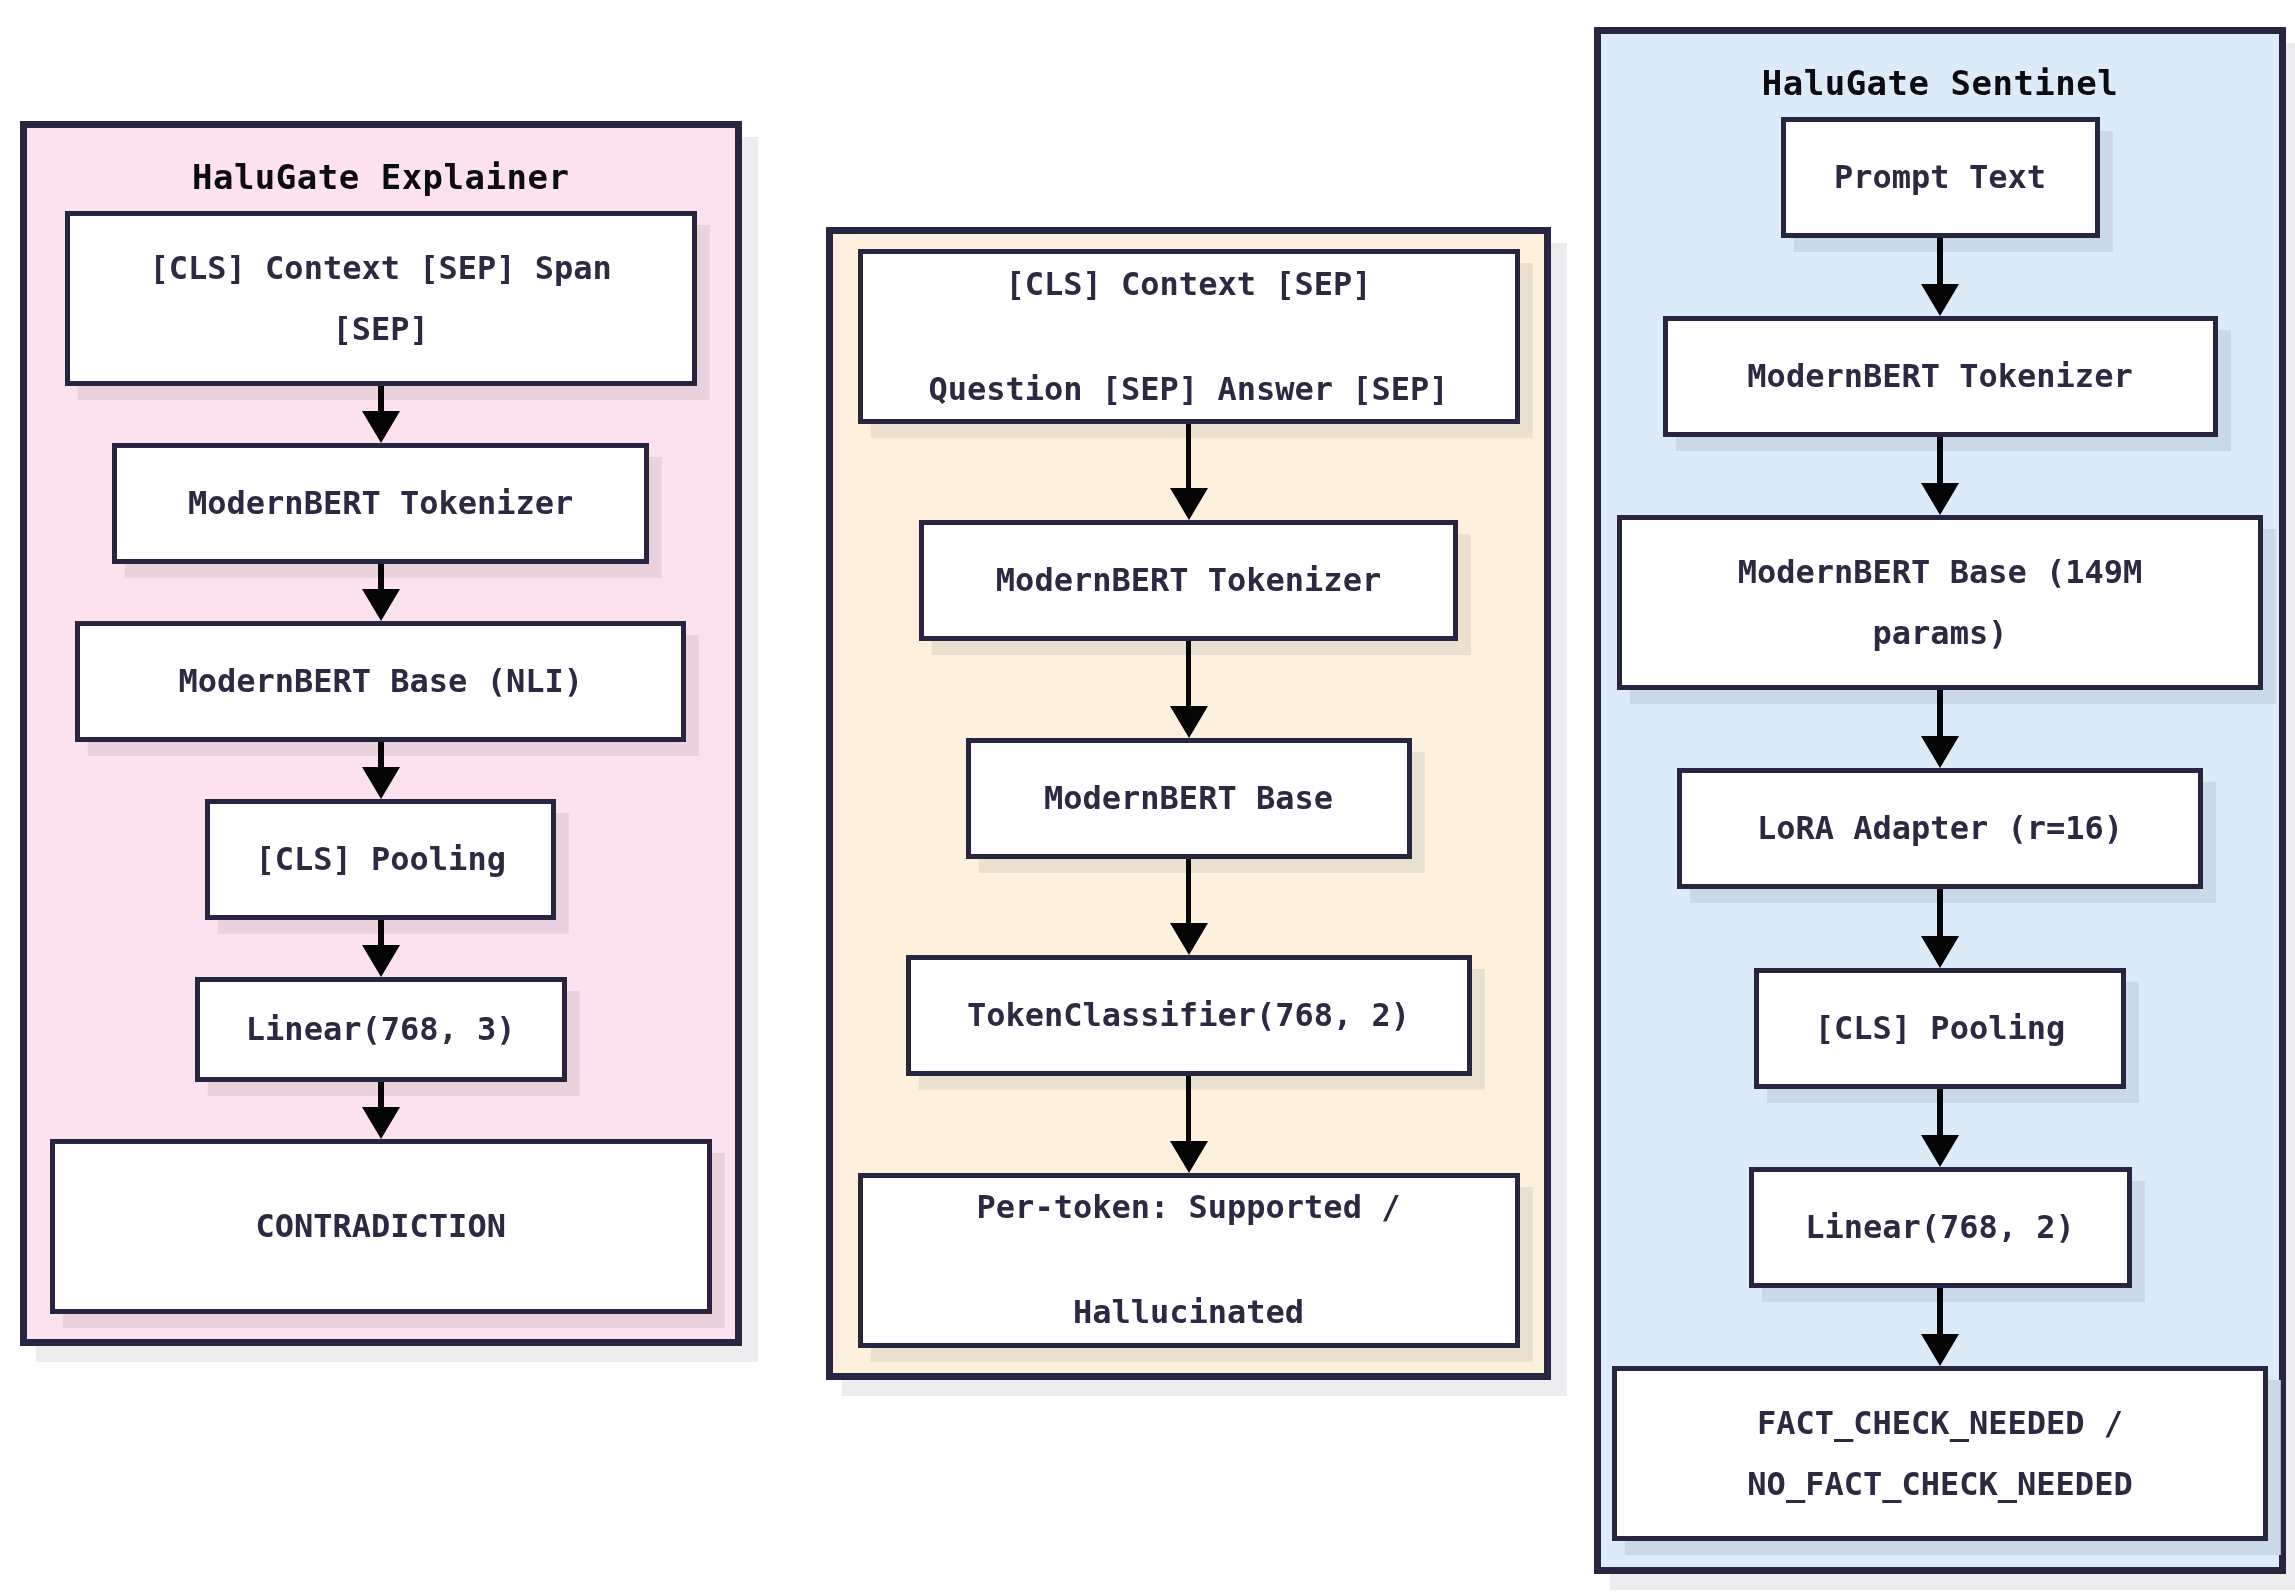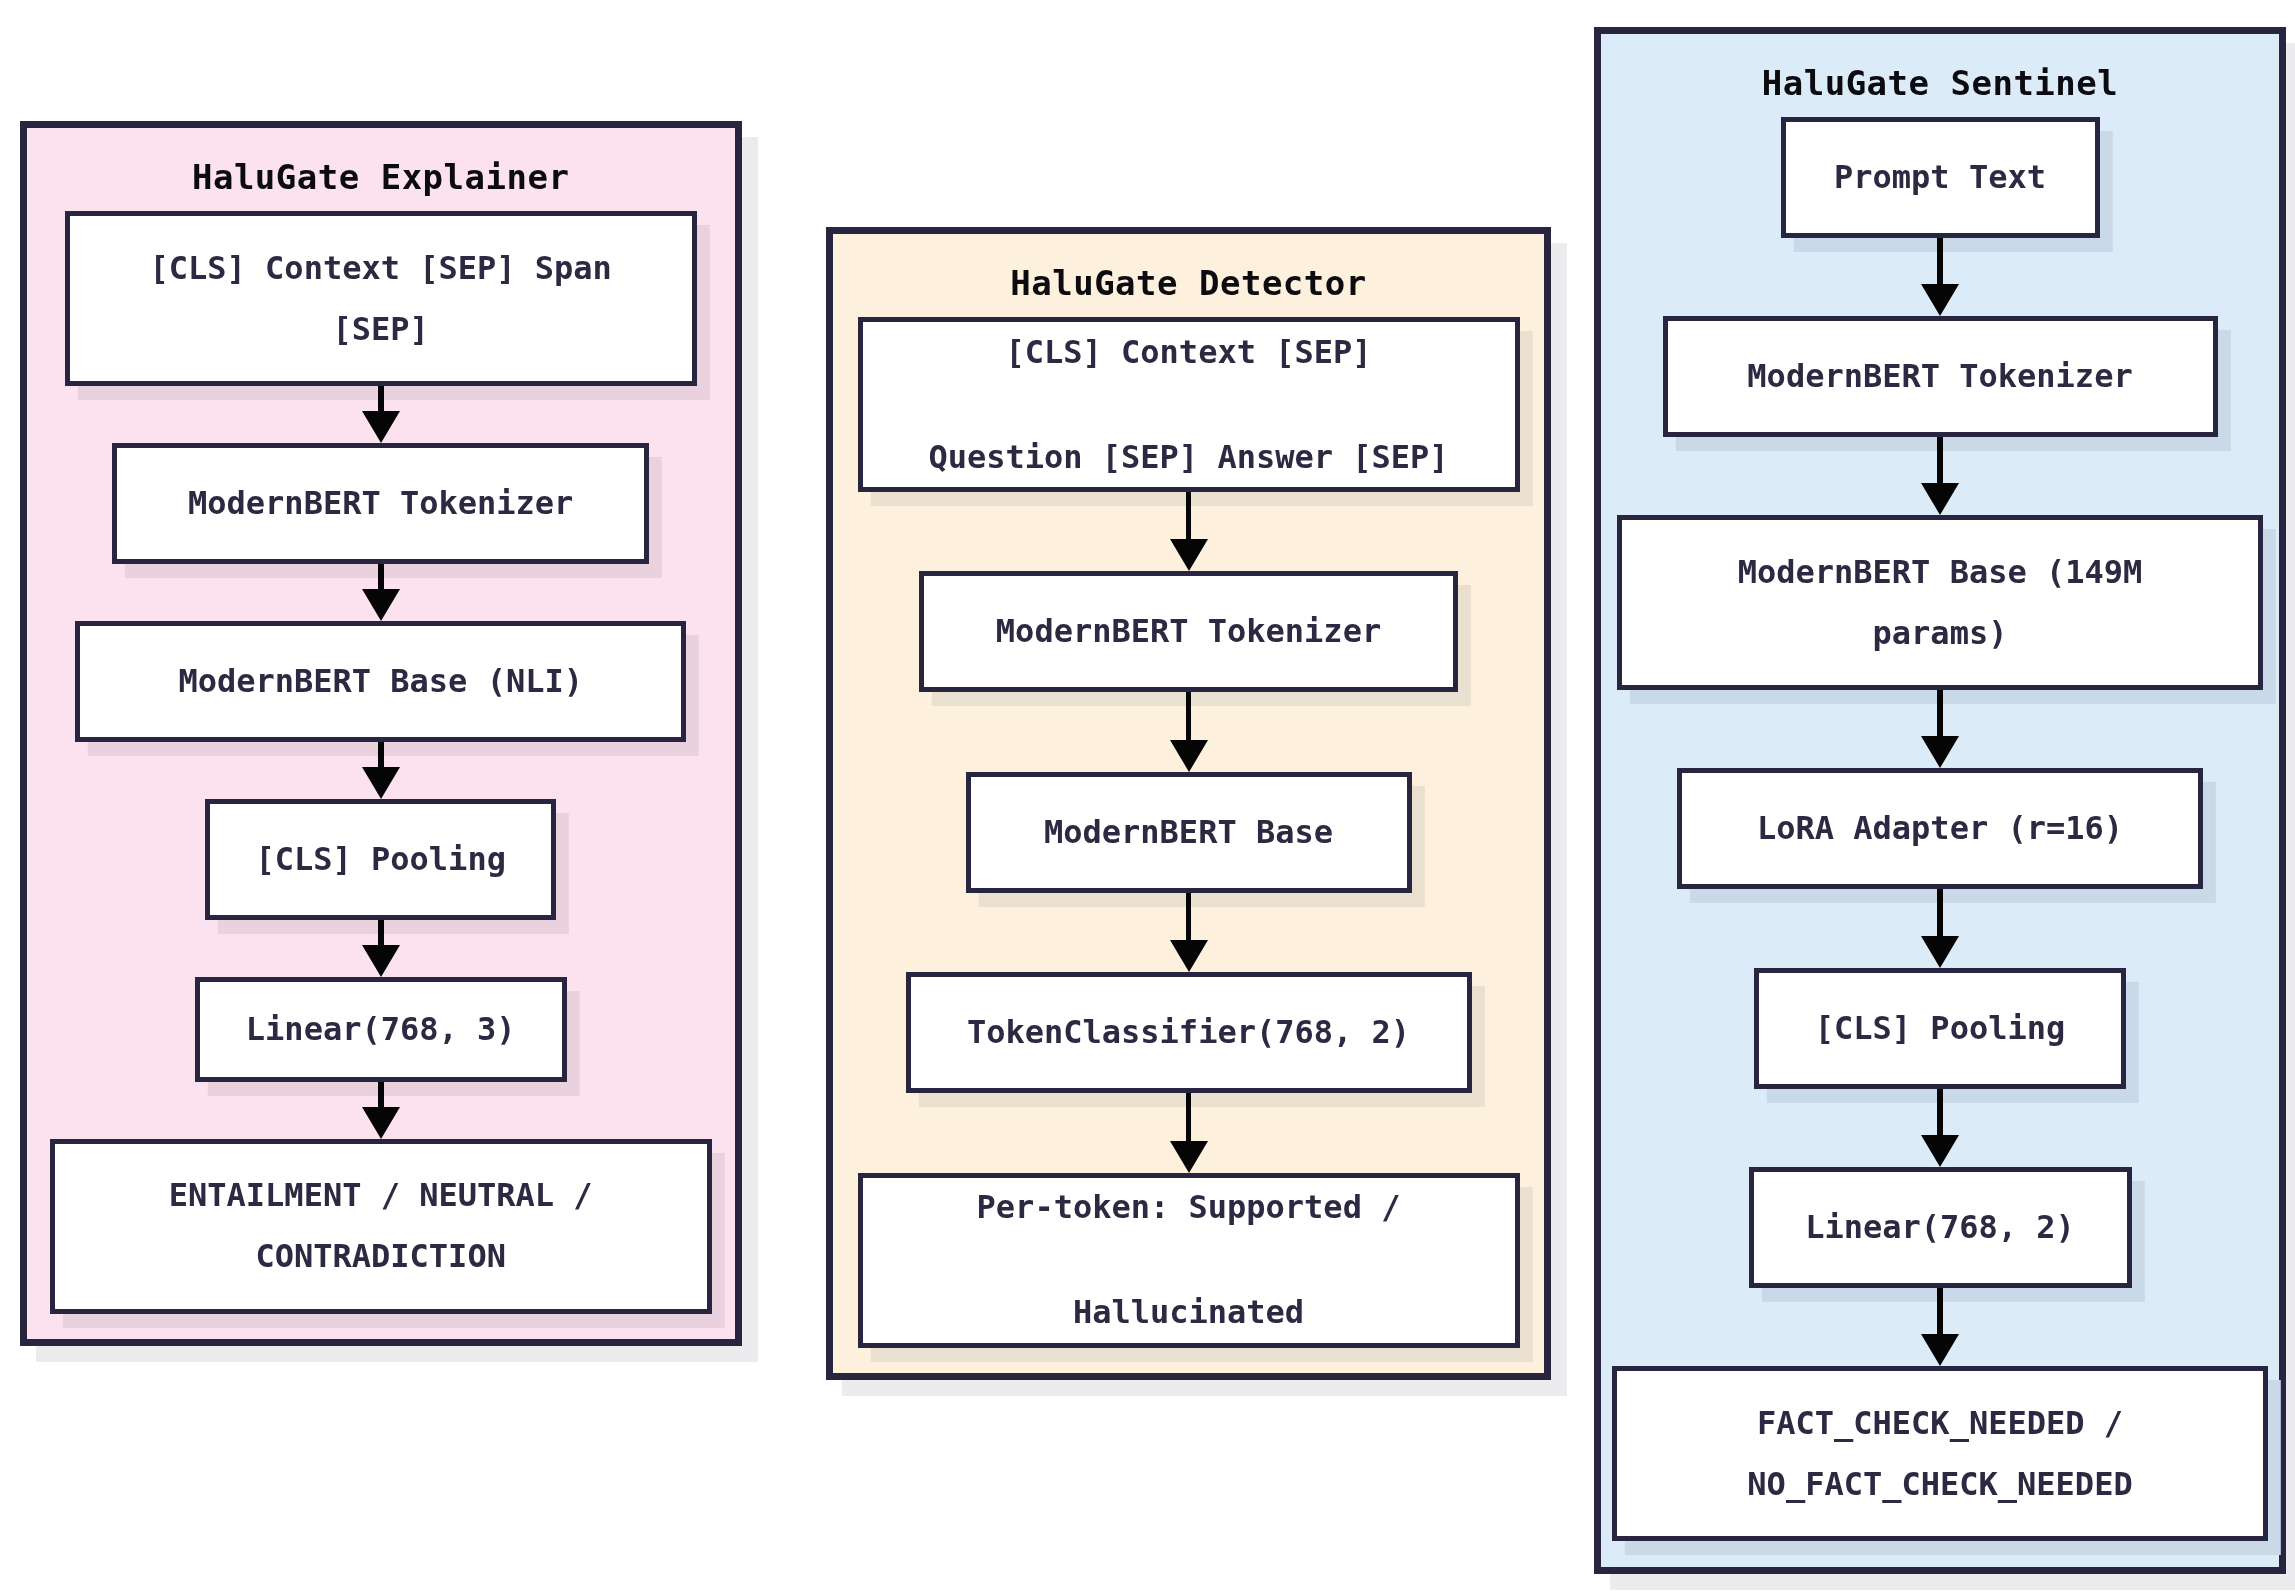--- a/index.html
+++ b/index.html
@@ -122,27 +122,25 @@
         <div class="head"></div>
       </div>
       <div class="node" style="width: 372px; height: 105px;">
         <span class="node-line">Linear(768, 3)</span>
       </div>
       <div class="arrow">
         <div class="stem"></div>
         <div class="head"></div>
       </div>
       <div class="node" style="width: 662px; height: 175px;">
-        <span class="node-line">ENTAILMENT / NEUTRAL /</span>
         <span class="node-line">CONTRADICTION</span>
       </div>
     </section>
 
   <section class="panel" id="panel-detector">
-    <h2 class="panel-title">HaluGate Detector</h2>
     <div class="flow" style="display:contents"></div>
   <div class="node" style="width: 662px; height: 175px;">
         <span class="node-line">[CLS] Context [SEP]</span>
         <span class="node-line">Question [SEP] Answer [SEP]</span>
       </div>
       <div class="arrow">
         <div class="stem"></div>
         <div class="head"></div>
       </div>
       <div class="node" style="width: 539px; height: 121px;">

